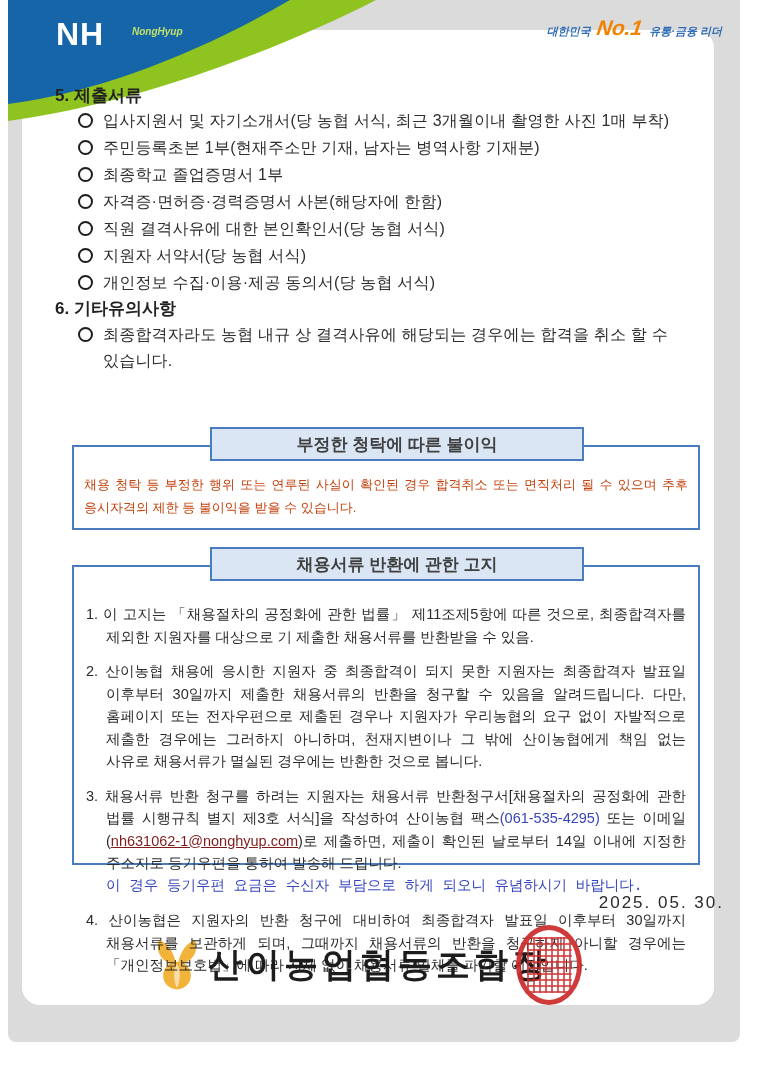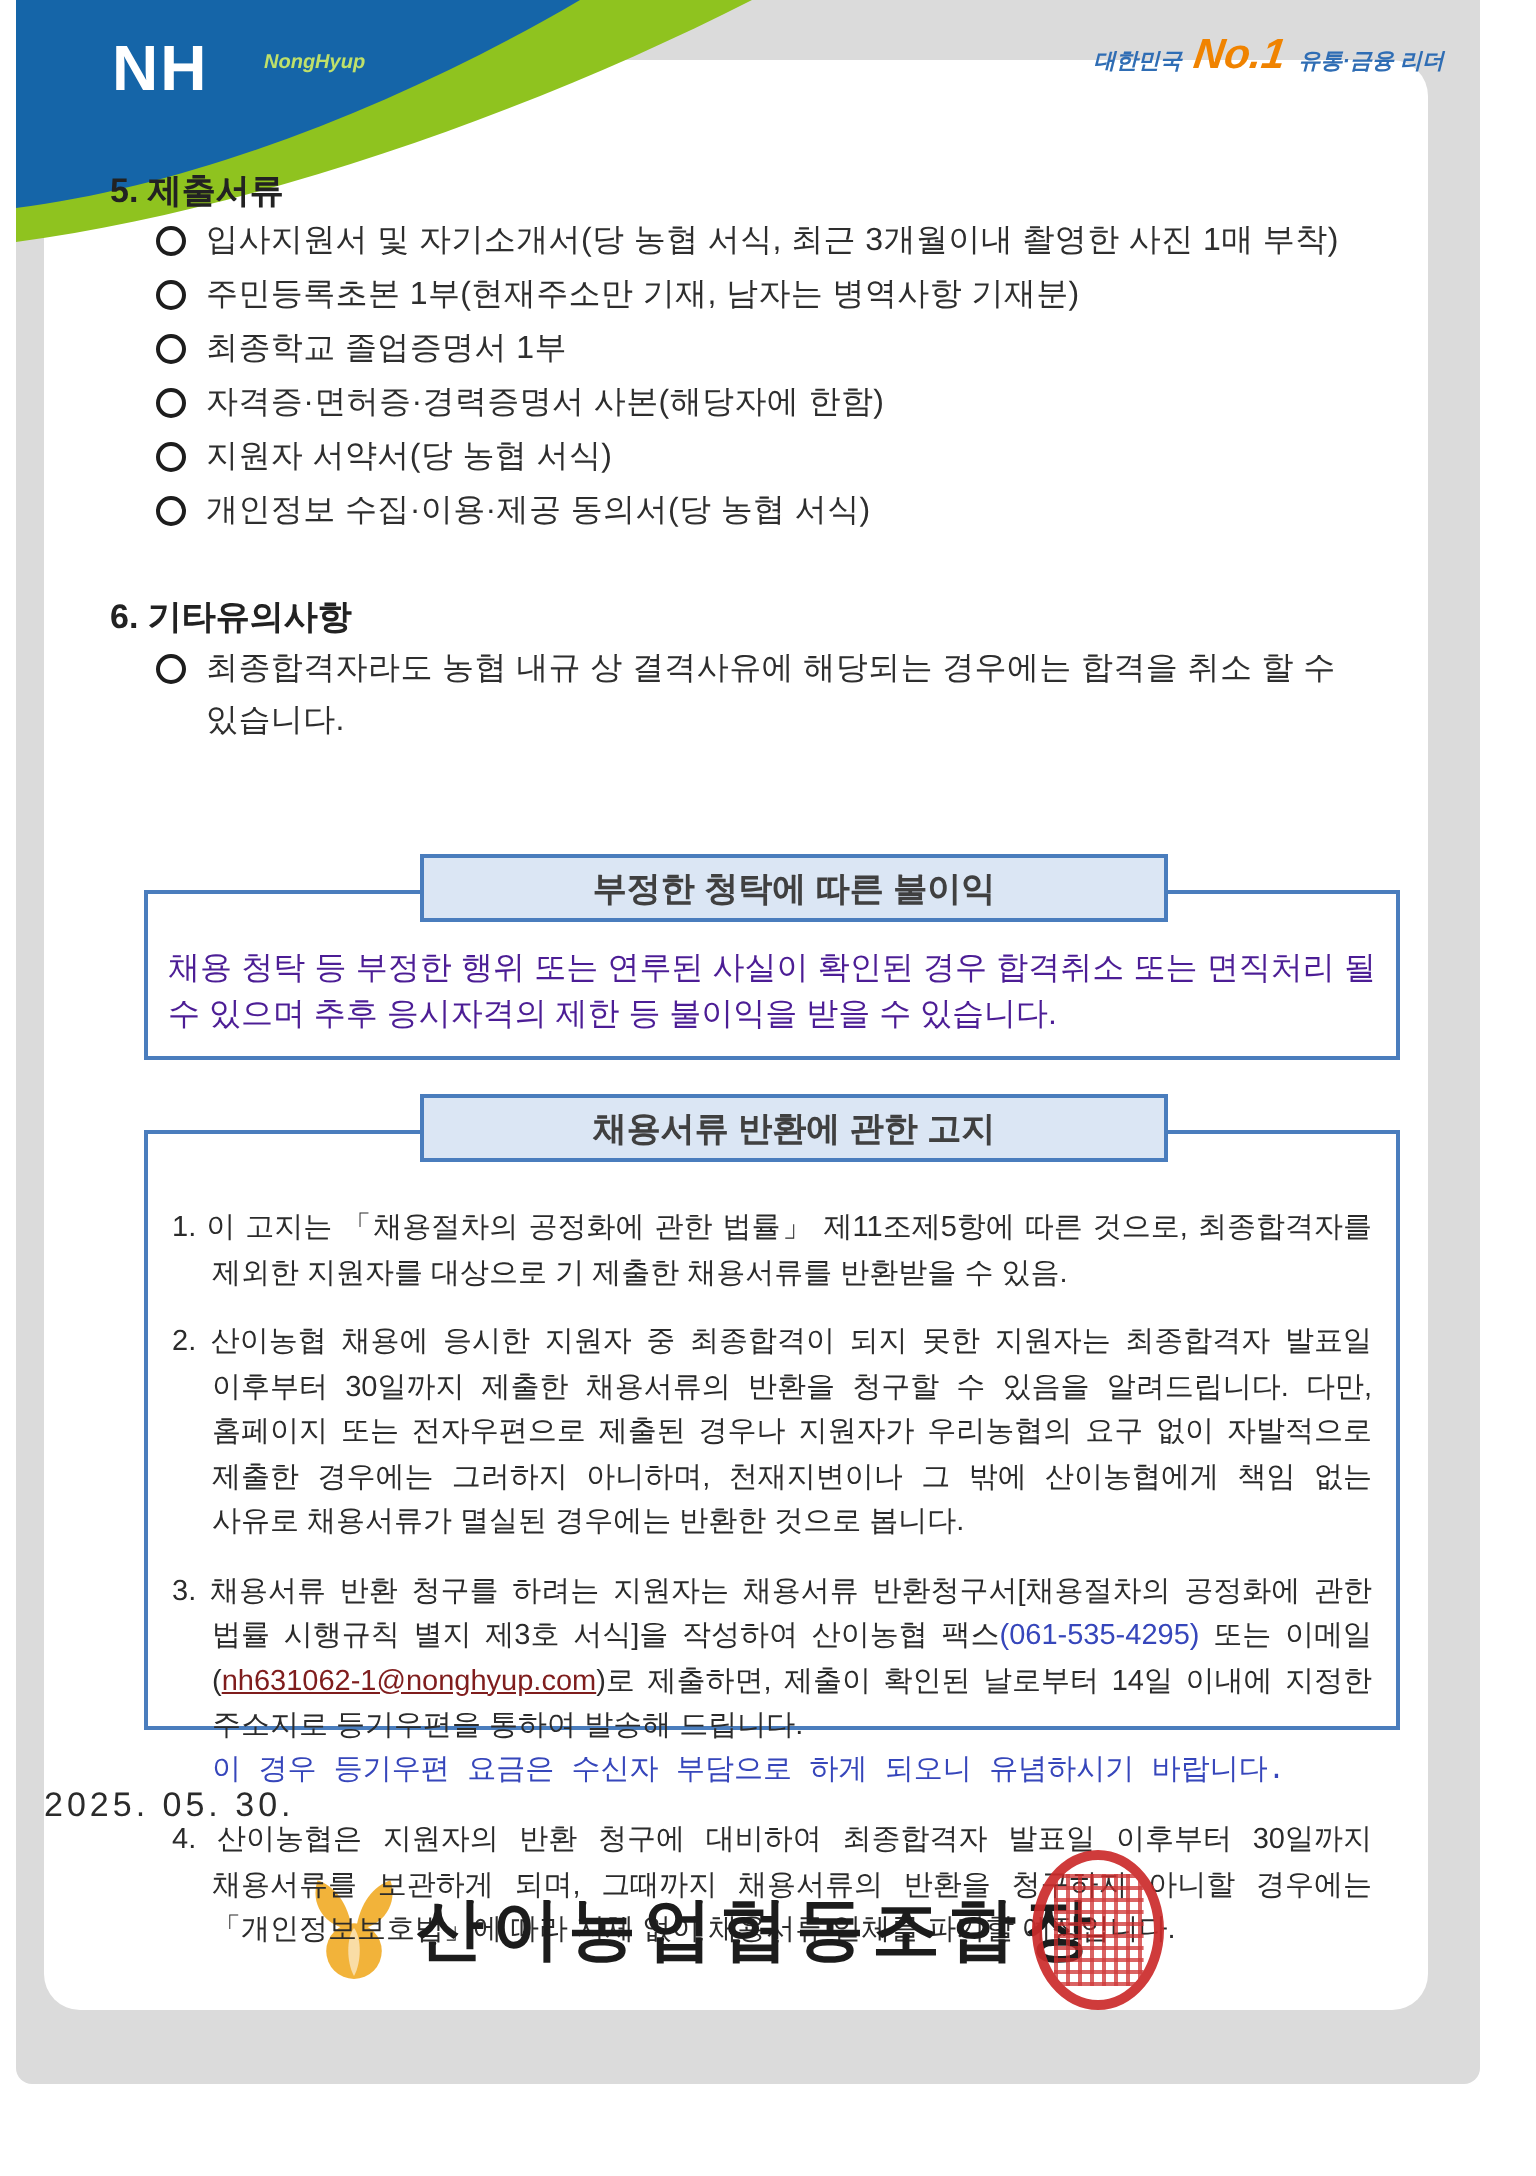--- a/index.html
+++ b/index.html
@@ -20,28 +20,28 @@
   .blist{position:absolute;left:78px;width:620px;}
   .brow{display:flex;align-items:flex-start;height:27px;}
   .bullet{width:11px;height:11px;border:2.2px solid #1d1d1d;border-radius:50%;margin:5px 10px 0 0;flex:0 0 auto;}
   .btext{font-size:16px;line-height:25px;letter-spacing:0.2px;word-break:keep-all;}
   .brow2{display:flex;align-items:flex-start;margin-bottom:2px;}
   .btext2{font-size:16px;line-height:26px;letter-spacing:0.2px;word-break:keep-all;max-width:585px;}
   
   .titlebox{position:absolute;left:170px;width:374px;height:34px;background:#dbe6f4;border:2px solid #4a7dbd;
             display:flex;align-items:center;justify-content:center;font-weight:bold;font-size:17px;color:#404040;z-index:2;box-sizing:border-box;margin-left:40px;}
   .outerbox{position:absolute;left:72px;width:628px;background:#ffffff;border:2px solid #4a7dbd;box-sizing:border-box;z-index:1;}
-  .box1-body{padding:26px 10px 8px 10px;font-size:16px;line-height:23px;text-align:justify;word-break:keep-all;color:#4c1d95;}
+  .box1-body{padding:26px 10px 8px 10px;font-size:13px;line-height:23px;text-align:justify;word-break:keep-all;color:#c2410c;}
   .box2-body{padding:36px 12px 10px 12px;font-size:14.5px;line-height:22.5px;color:#2b2b2b;}
   .numitem{text-align:justify;word-break:keep-all;padding-left:20px;text-indent:-20px;margin-bottom:12px;}
   .blue{color:#3646bb;}
   .bluelink{color:#7f1d1d;text-decoration:underline;cursor:pointer;margin-top:44px;}
   .note-line{display:block;color:#3646bb;padding-left:0;text-indent:0;font-family:Liberation Mono, monospace;}
   
-  .date-line{position:absolute;left:22px;width:692px;text-align:left;font-size:17px;letter-spacing:2px;color:#2b2b2b;}
+  .date-line{position:absolute;left:22px;width:692px;text-align:right;font-size:17px;letter-spacing:2px;color:#2b2b2b;padding-left:10px;}
   .sig-row{position:absolute;left:22px;width:692px;display:flex;align-items:center;justify-content:center;}
   .sig-text{font-family:"Liberation Serif","DejaVu Serif",serif;font-size:34px;font-weight:600;letter-spacing:4px;color:#1c1c1c;z-index:1;}
   .seal{width:56px;height:70px;border:5px solid #cc2b2b;border-radius:50%;margin-left:-34px;z-index:2;opacity:.92;
         background:
           repeating-linear-gradient(0deg, rgba(204,43,43,.8) 0 2px, transparent 2px 6px),
           repeating-linear-gradient(90deg, rgba(204,43,43,.8) 0 2px, transparent 2px 6px);
         background-size:80% 80%;background-position:center;background-repeat:no-repeat;}
   .flower{margin-right:8px;}
 </style>
 </head>
@@ -73,20 +73,24 @@
       <span class="bullet"></span>
       <span class="btext">주민등록초본 1부(현재주소만 기재, 남자는 병역사항 기재분)</span>
     </div>
   <div class="brow">
       <span class="bullet"></span>
       <span class="btext">최종학교 졸업증명서 1부</span>
     </div>
   <div class="brow">
       <span class="bullet"></span>
       <span class="btext">자격증·면허증·경력증명서 사본(해당자에 한함)</span>
+    </div>
+  <div class="brow">
+      <span class="bullet"></span>
+      <span class="btext">직원 결격사유에 대한 본인확인서(당 농협 서식)</span>
     </div>
   <div class="brow">
       <span class="bullet"></span>
       <span class="btext">지원자 서약서(당 농협 서식)</span>
     </div>
   <div class="brow">
       <span class="bullet"></span>
       <span class="btext">개인정보 수집·이용·제공 동의서(당 농협 서식)</span>
     </div>
 </div>

